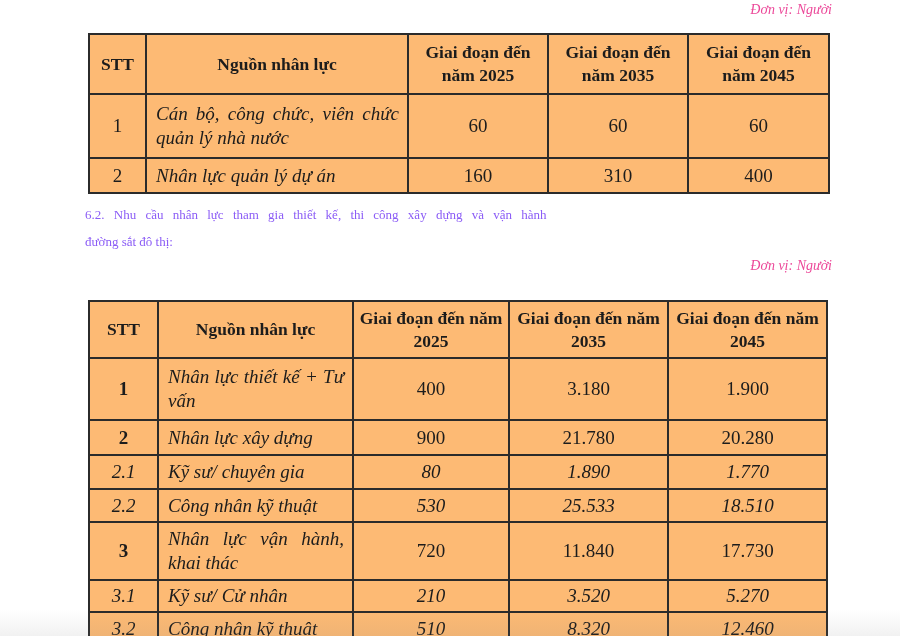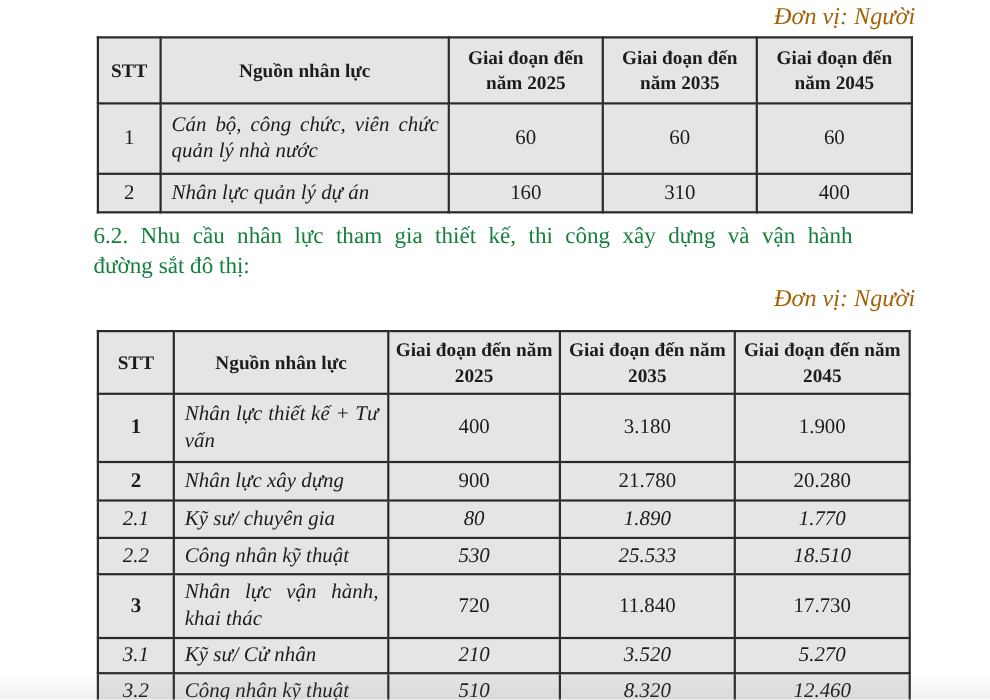--- a/index.html
+++ b/index.html
@@ -8,33 +8,33 @@
     font-family:"Liberation Serif","DejaVu Serif",serif;
     color:#1c1c1c;position:relative;overflow:hidden;
   }
   .page{position:absolute;inset:0;overflow:hidden;background:#ffffff;}
   .page::after{
     content:"";position:absolute;left:0;right:0;bottom:0;height:26px;
     background:linear-gradient(to top, rgba(120,120,120,0.10), rgba(120,120,120,0));
     pointer-events:none;
   }
   .unit-label{
-    position:absolute;right:68px;font-style:italic;font-size:22px;
-    color:#a16207;white-space:nowrap;
+    position:absolute;right:68px;font-style:italic;font-size:14px;
+    color:#ec4899;white-space:nowrap;
   }
   .unit-top{top:2px;}
   .unit-mid{top:258px;}
   .para{
     position:absolute;left:85px;top:201px;width:748px;
-    font-size:21px;line-height:27px;color:#15803d;text-align:left;
+    font-size:13px;line-height:27px;color:#8b5cf6;text-align:left;
   }
   .para .l1{word-spacing:6px;}
   table.doc-table{
     position:absolute;border-collapse:collapse;table-layout:fixed;
-    background:#e5e5e5;
+    background:#fdba74;
   }
   table.doc-table, table.doc-table th, table.doc-table td{
     border:2px solid #2b2b2b;
   }
   table.doc-table{border-width:2.5px;}
   .t1{left:88px;top:33px;width:740px;}
   .t2{left:88px;top:300px;width:738px;}
   th{
     font-weight:bold;font-size:17.5px;line-height:23px;
     text-align:center;vertical-align:middle;padding:2px 4px;

